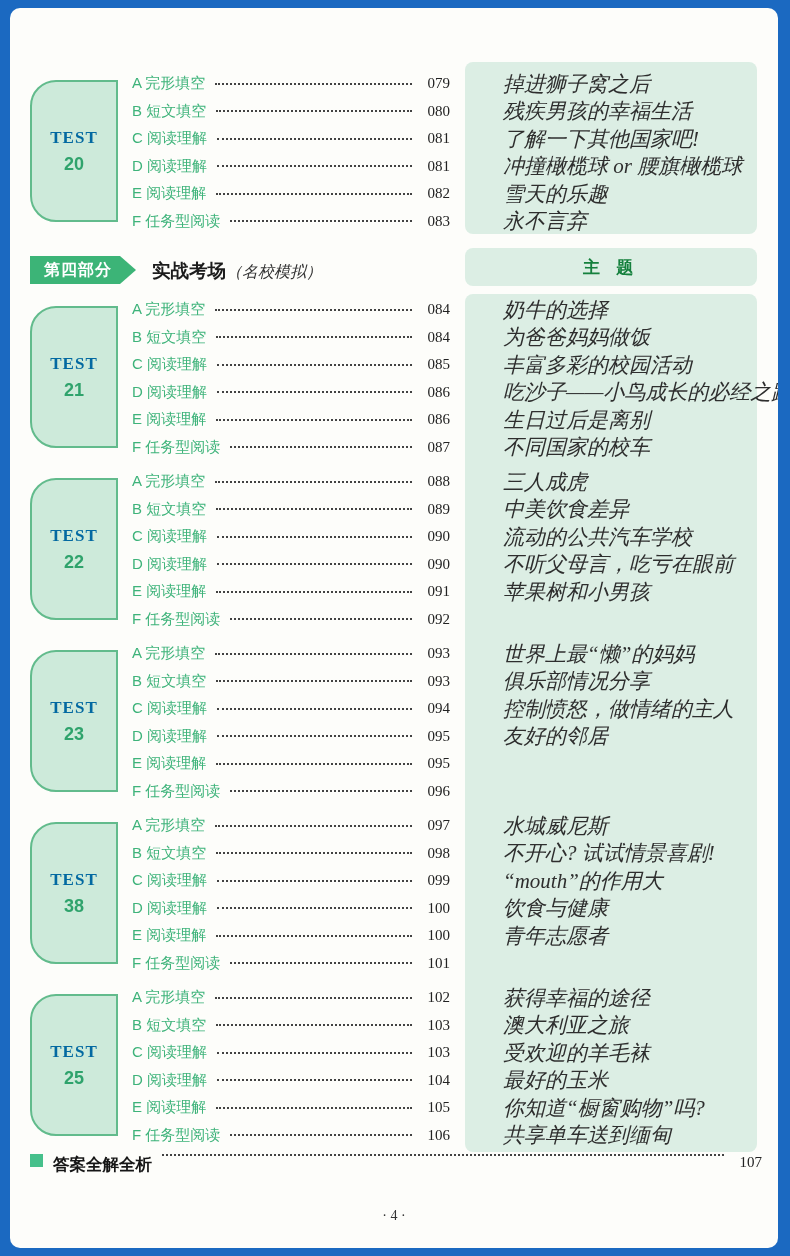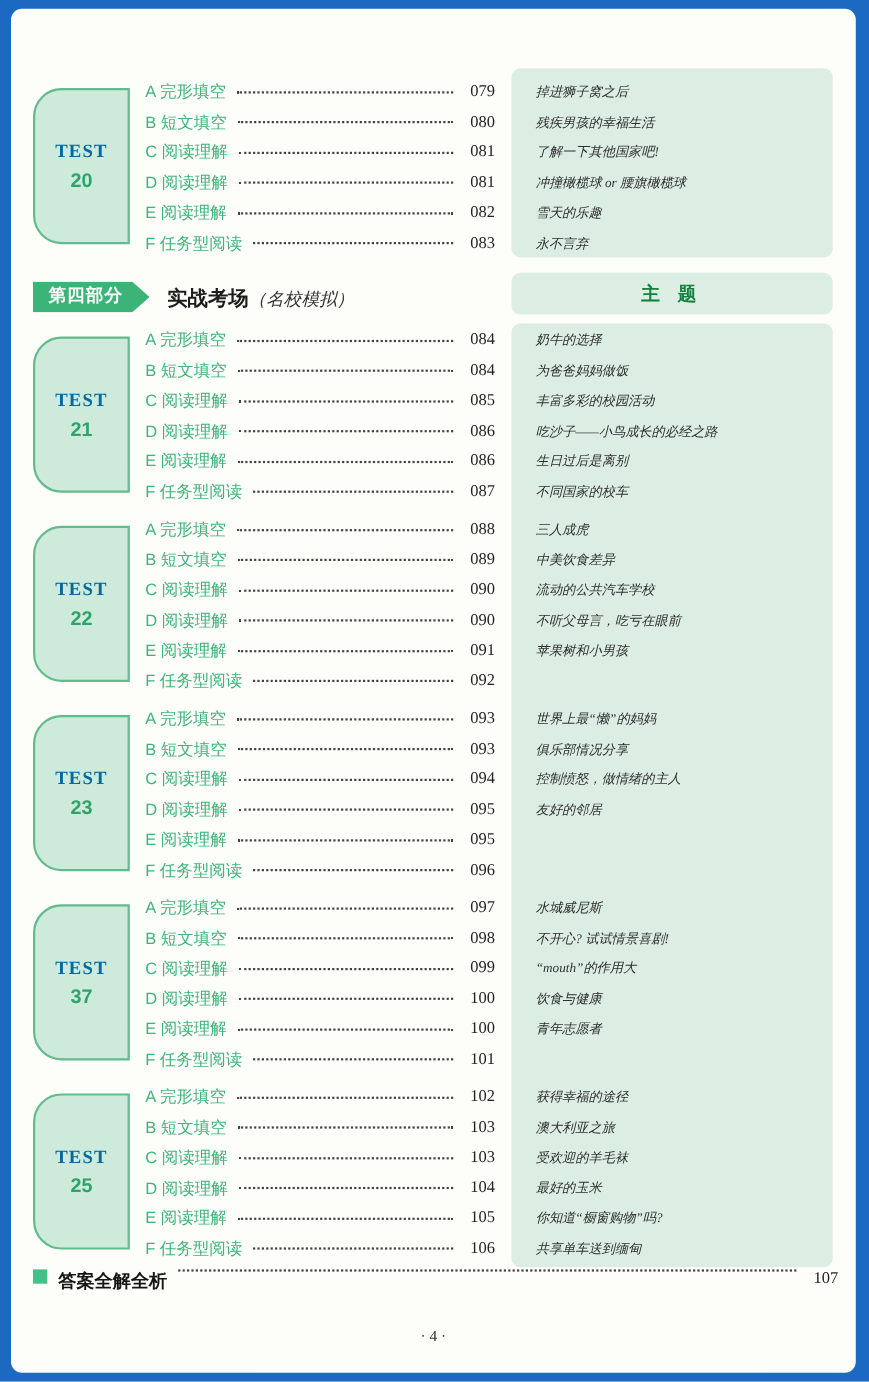--- a/index.html
+++ b/index.html
@@ -72,23 +72,23 @@
   }
   #topics-box-20{ top:54px; height:172px; padding-top:8px; }
   #theme-box{ top:240px; height:38px; display:flex; align-items:center; justify-content:center; }
   .theme-title{
     font-family:"Liberation Serif","DejaVu Serif",serif;
     font-weight:bold; font-size:17px; color:#15803d; letter-spacing:6px;
   }
   #topics-box-main{ top:286px; height:858px; }
   .topic-group{ position:absolute; left:0; width:100%; height:165px; }
   .topic-row{
-    height:27.5px; display:flex; align-items:center; padding-left:22px;
+    height:27.5px; display:flex; align-items:center; padding-left:38px;
     font-family:"Liberation Serif","DejaVu Serif",serif; font-style:italic;
-    font-size:12px; color:#2e2e2e; white-space:nowrap;
+    font-size:21px; color:#2e2e2e; white-space:nowrap;
   }
   
   .answer-row{
     position:absolute; left:20px; top:1146px; width:732px; height:26px;
     display:flex; align-items:flex-start;
   }
   .answer-bullet{ width:13px; height:13px; background:#46c08b; flex:0 0 13px; }
   .answer-label{
     margin-left:10px; font-weight:bold; font-size:16.5px; color:#161616; white-space:nowrap;
   }
@@ -260,21 +260,21 @@
           <span class="toc-label">F 任务型阅读</span>
           <span class="leader"></span>
           <span class="toc-page">096</span>
         </div>
     </div>
   </div>
 
   <div class="test-group" style="top:804px">
     <div class="test-badge">
       <div class="t1">TEST</div>
-      <div class="t2">37</div>
+      <div class="t2">38</div>
     </div>
     <div class="toc-list">
       <div class="toc-row">
           <span class="toc-label">A 完形填空</span>
           <span class="leader"></span>
           <span class="toc-page">097</span>
         </div>
       <div class="toc-row">
           <span class="toc-label">B 短文填空</span>
           <span class="leader"></span>

